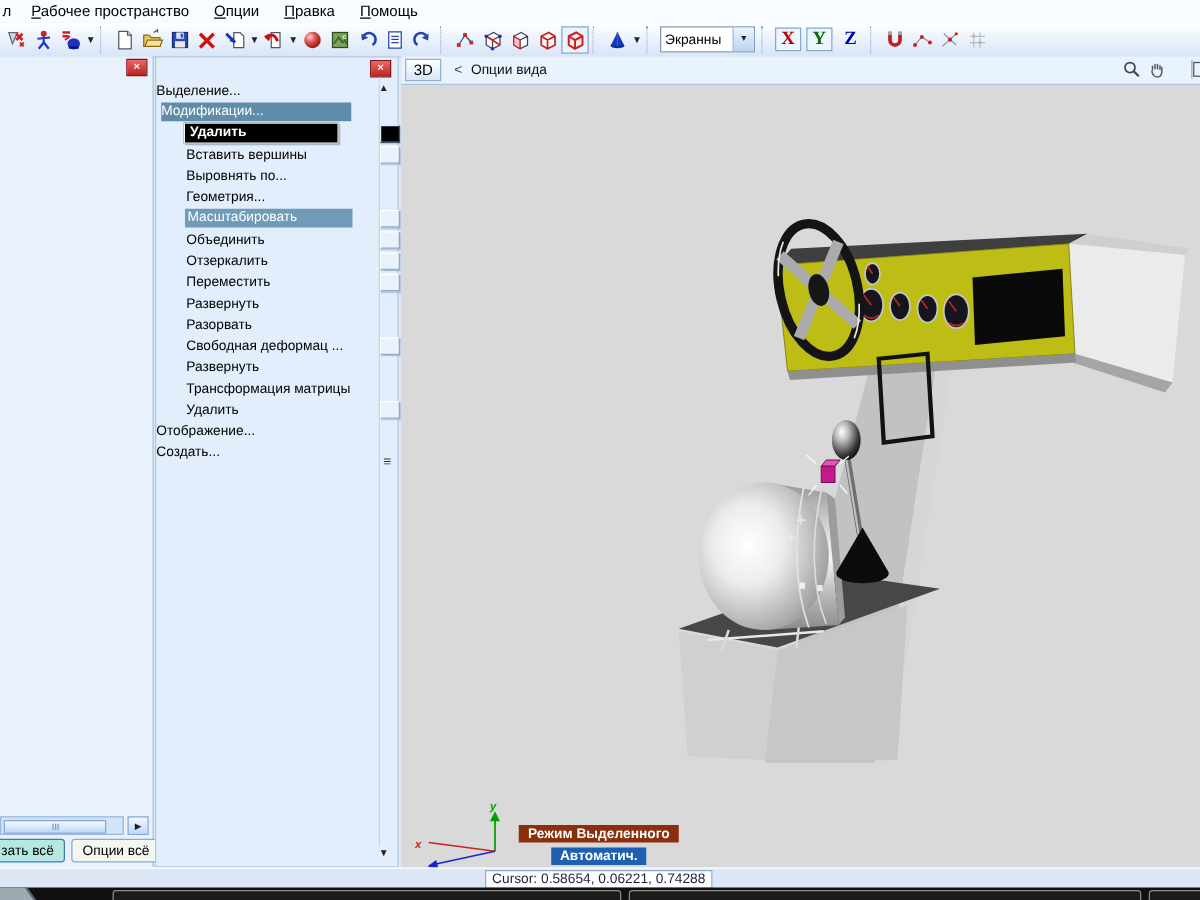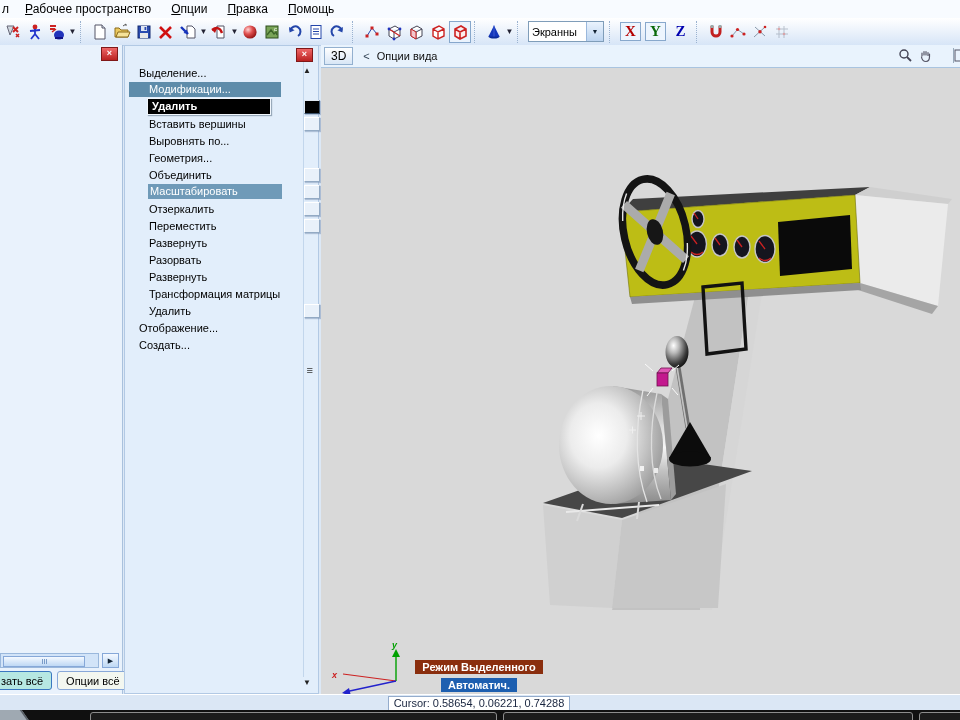--- a/index.html
+++ b/index.html
@@ -56,23 +56,23 @@
   .cmd-panel{position:absolute;top:45px;left:124px;width:195px;height:649px;background:#e2eefb;
              border:1px solid #b2c9e4;box-sizing:border-box;}
   .cmd-panel .close-btn{right:5px;}
   .cmd-rail{position:absolute;right:2px;top:16px;bottom:16px;width:12px;border-left:1px solid #c2d6ec;}
   .scroll-up{position:absolute;right:7px;top:20px;font-size:8px;color:#222;}
   .scroll-down{position:absolute;right:7px;bottom:6px;font-size:8px;color:#222;}
   .scroll-grip{position:absolute;right:5px;top:318px;font-size:11px;color:#333;}
   .cmd-list{position:absolute;top:18px;left:0;width:180px;}
   .cmd-row{height:17px;display:flex;align-items:center;position:relative;font-size:11px;color:#000;}
   .cmd-label{white-space:nowrap;}
-  .lvl0 .cmd-label{margin-left:14px;}
+  .lvl0 .cmd-label{}
   .lvl1 .cmd-label{margin-left:24px;}
-  .cmd-row.selected .cmd-label{background:#5e8caa;color:#fff;margin-left:4px;padding:1px 4px 2px 20px;min-width:152px;box-sizing:border-box;}
+  .cmd-row.selected .cmd-label{background:#5e8caa;color:#fff;margin-left:4px;padding:1px 4px 2px 0;min-width:152px;box-sizing:border-box;}
   .cmd-row.highlight .cmd-label{background:#6f9ab8;color:#fff;margin-left:23px;padding:1px 4px 2px 2px;min-width:134px;box-sizing:border-box;}
   .cmd-row.active .cmd-label{background:#000;color:#fff;font-weight:bold;margin-left:22px;
         padding:1px 6px 2px 4px;min-width:124px;box-sizing:border-box;border:1px solid #f0f6fc;box-shadow:1px 1px 1px #9ab;}
   .cmd-box{position:absolute;right:-15px;top:2px;width:14px;height:12px;background:#e9f1fa;
            border:1px solid;border-color:#fff #93aac4 #93aac4 #fff;box-shadow:1px 1px 1px rgba(110,135,170,.45);}
   .cmd-box.filled{background:#000;border-color:#dfe8f2 #39506a #39506a #dfe8f2;}
   
   .viewport{position:absolute;top:45px;left:321px;width:639px;height:650px;background:#d9d9d9;}
   .vp-header{position:absolute;top:0;left:0;right:0;height:22px;background:#e9f3fd;
              border-bottom:1px solid #a9c4e0;display:flex;align-items:center;}
@@ -334,41 +334,45 @@
         <div class="cmd-row lvl1">
           <span class="cmd-label">Вставить вершины</span>
           <span class="cmd-box"></span>
         </div>
         <div class="cmd-row lvl1">
           <span class="cmd-label">Выровнять по...</span>
         </div>
         <div class="cmd-row lvl1">
           <span class="cmd-label">Геометрия...</span>
         </div>
-        <div class="cmd-row lvl1">
-          <span class="cmd-label">Объединить</span>
-          <span class="cmd-box"></span>
-        </div>
         <div class="cmd-row lvl1 highlight">
           <span class="cmd-label">Масштабировать</span>
           <span class="cmd-box"></span>
         </div>
         <div class="cmd-row lvl1">
+          <span class="cmd-label">Объединить</span>
+          <span class="cmd-box"></span>
+        </div>
+        <div class="cmd-row lvl1">
           <span class="cmd-label">Отзеркалить</span>
           <span class="cmd-box"></span>
         </div>
         <div class="cmd-row lvl1">
           <span class="cmd-label">Переместить</span>
           <span class="cmd-box"></span>
         </div>
         <div class="cmd-row lvl1">
           <span class="cmd-label">Развернуть</span>
         </div>
         <div class="cmd-row lvl1">
           <span class="cmd-label">Разорвать</span>
+        </div>
+        <div class="cmd-row lvl1">
+          <span class="cmd-label">Свободная деформац ...</span>
+          <span class="cmd-box"></span>
         </div>
         <div class="cmd-row lvl1">
           <span class="cmd-label">Развернуть</span>
         </div>
         <div class="cmd-row lvl1">
           <span class="cmd-label">Трансформация матрицы</span>
         </div>
         <div class="cmd-row lvl1">
           <span class="cmd-label">Удалить</span>
           <span class="cmd-box"></span>

